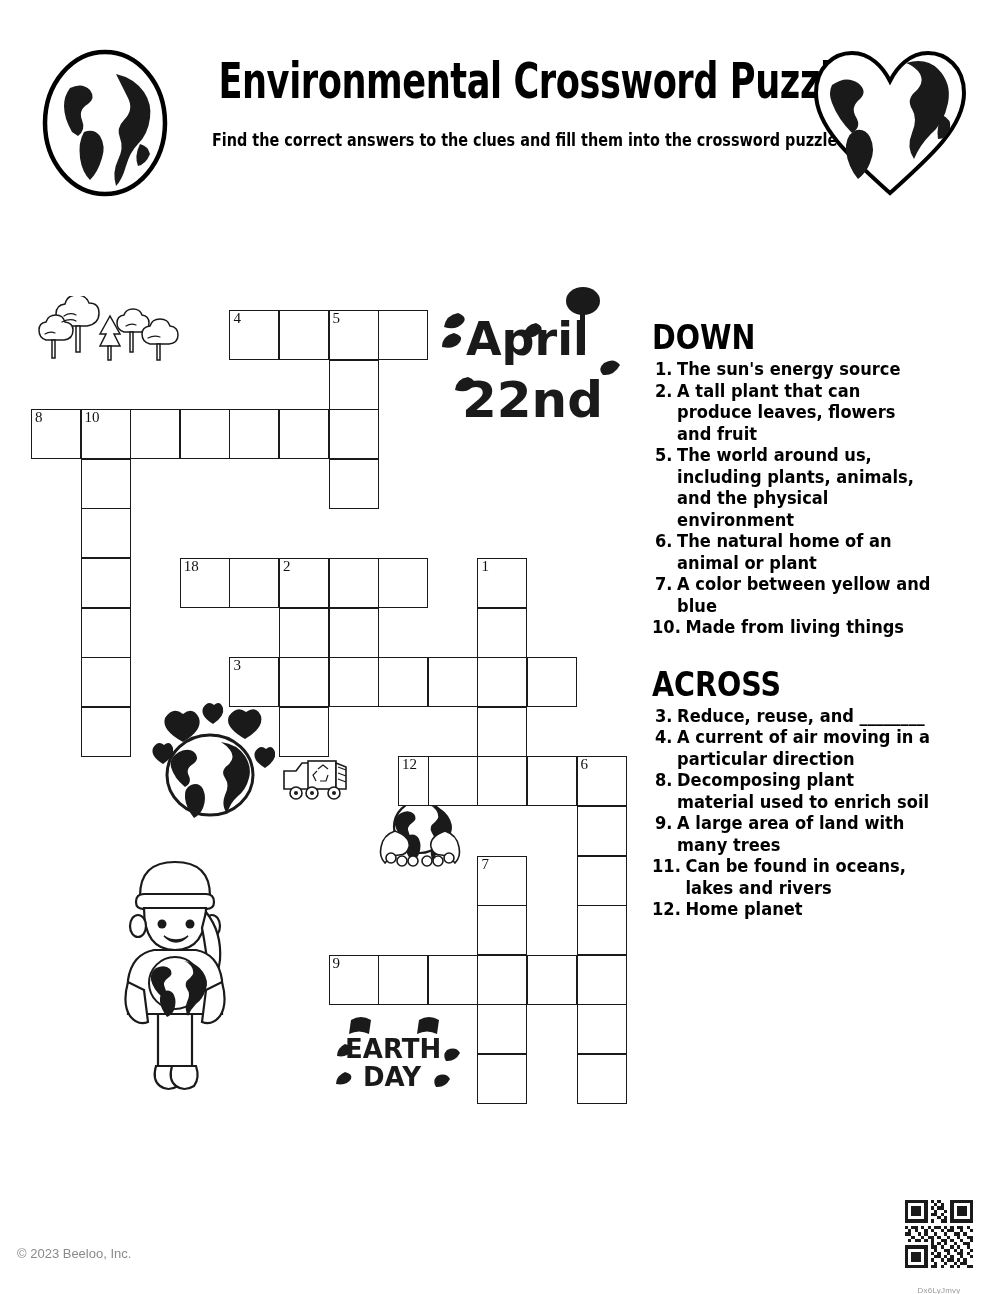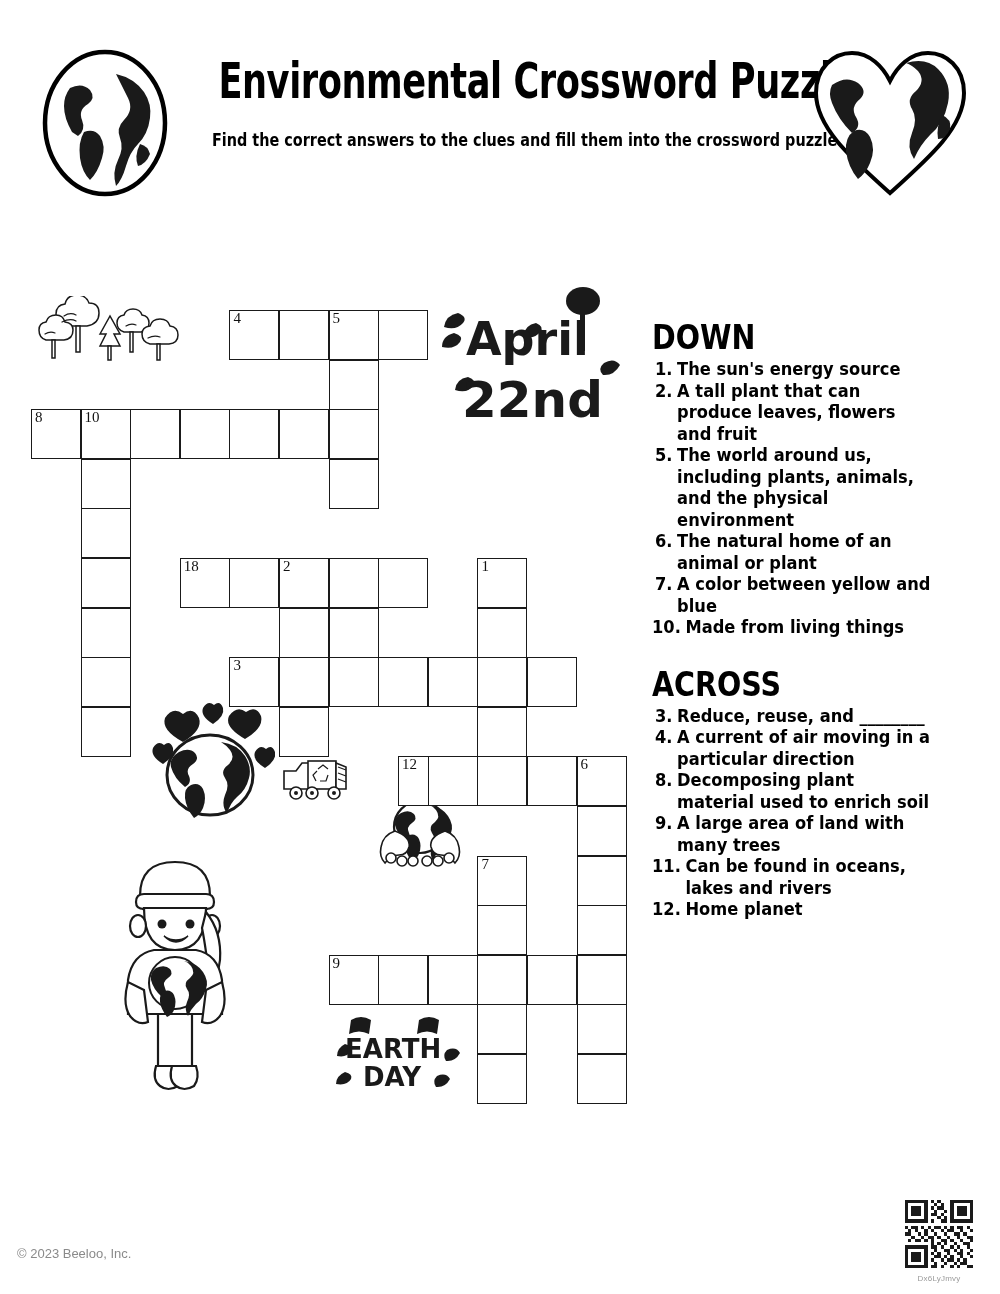--- a/index.html
+++ b/index.html
@@ -71,21 +71,21 @@
     font-size:27px; margin-left:12px; letter-spacing:-0.5px;
   }
   #copyright {
     position:absolute; left:17px; top:56px; width:949px; text-align:left;
     font-family:"Liberation Sans", sans-serif; font-size:13px; color:#8a8a8a;
   }
   #qr-wrap { position:absolute; left:905px; top:10px; width:68px; }
   #qr-code { width:68px; height:68px; }
   #qr-label {
     text-align:center; font-family:"Liberation Sans", sans-serif;
-    font-size:8px; color:#9a9a9a; margin-top:2px; letter-spacing:0.2px;
+    font-size:8px; color:#9a9a9a; margin-top:14px; letter-spacing:0.2px;
   }
 </style>
 </head>
 <body>
 
 <div id="header">
 
   <svg id="globe-left" viewBox="0 0 130 150">
     <ellipse cx="65" cy="75" rx="60" ry="71" fill="#fff" stroke="#000" stroke-width="4.5"></ellipse>
     <path d="M30 40 q12 -6 20 2 q6 8 -2 14 q-10 6 -6 16 q4 10 -4 16 l-6 -4 q-8 -14 -8 -26 q0 -10 6 -18 z" fill="#1a1a1a"></path>

